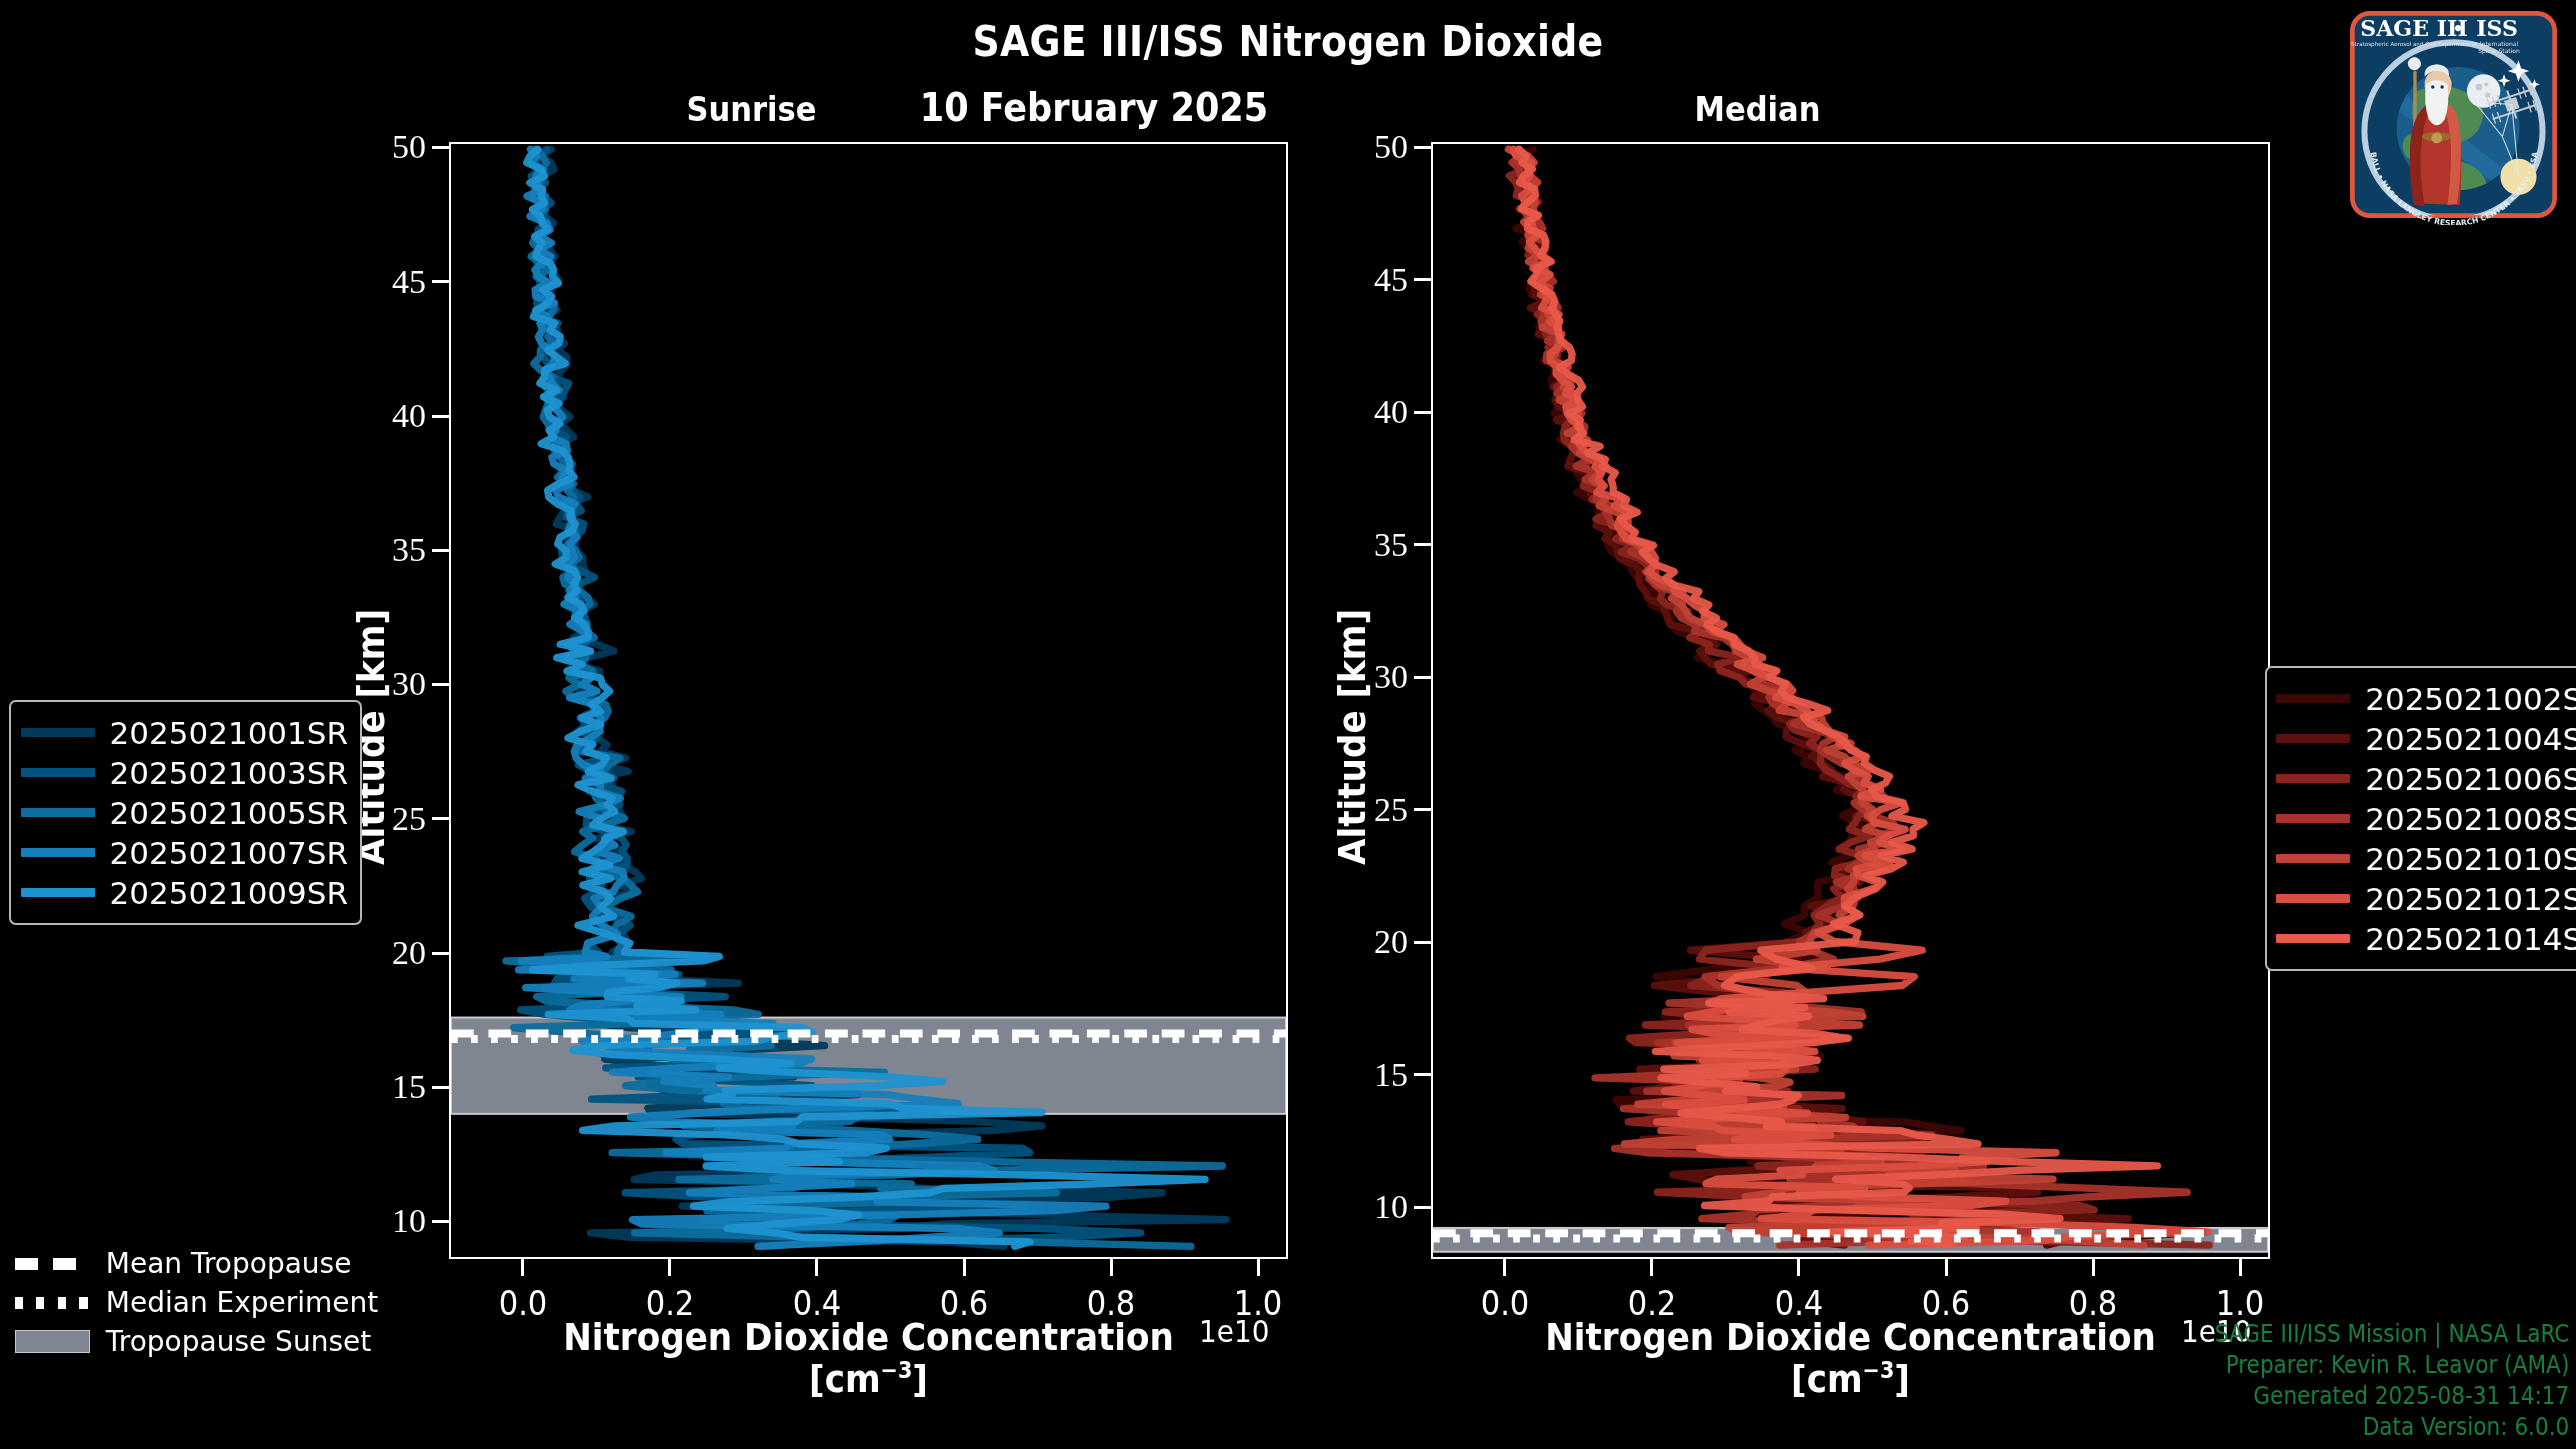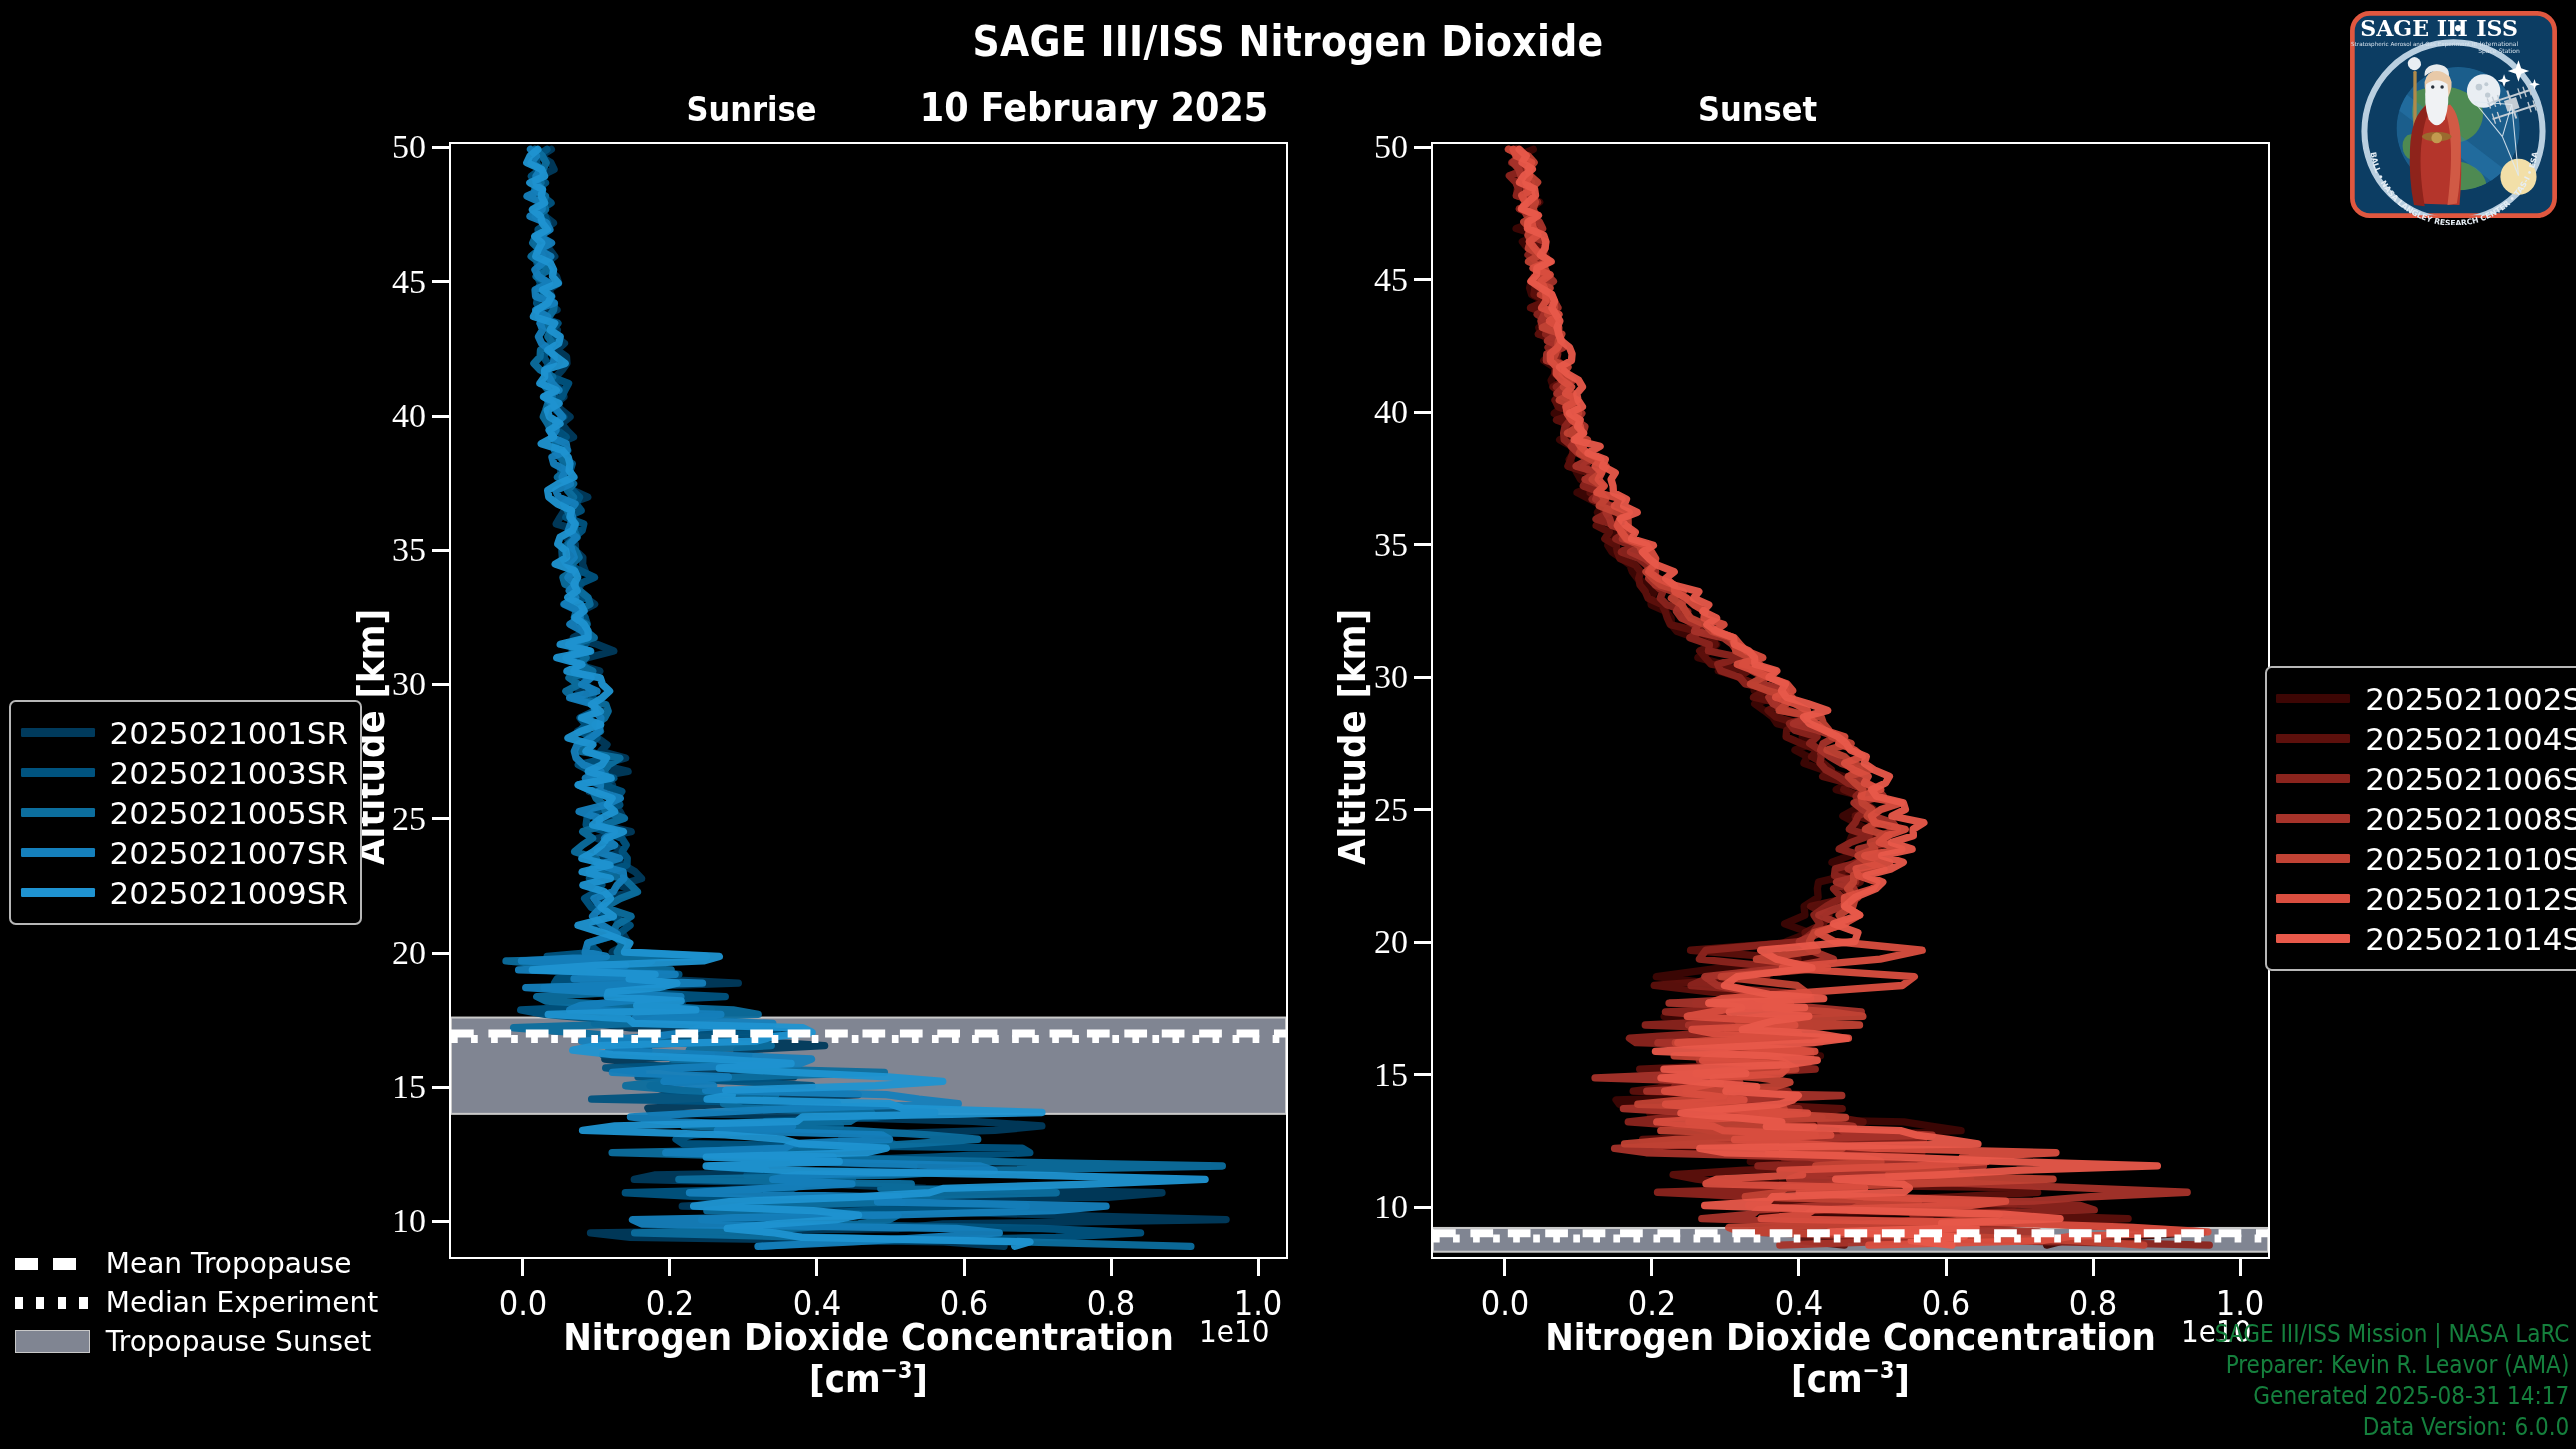--- a/index.html
+++ b/index.html
@@ -79,21 +79,21 @@
 
   
   #logo{right:12px;top:4px;width:221px;height:221px;}
 </style>
 </head>
 <body>
 
 <div class="abs" id="main-title">SAGE III/ISS Nitrogen Dioxide</div>
 <div class="abs" id="date-title">10 February 2025</div>
 <div class="abs" id="sunrise-title">Sunrise</div>
-<div class="abs" id="sunset-title">Sunset</div>
+<div class="abs" id="sunset-title">Median</div>
 
 <div class="abs" id="logo">
 <svg viewBox="0 0 330 330" width="221" height="221">
   <defs>
     <clipPath id="badgeclip">
           <path d="M40 14 H290 A26 26 0 0 1 316 40 V290 A26 26 0 0 1 290 316 H40 A26 26 0 0 1 14 290 V40 A26 26 0 0 1 40 14 Z"></path>
         </clipPath>
     <clipPath id="globeclip">
           <circle cx="172" cy="186" r="92"></circle>
         </clipPath>

